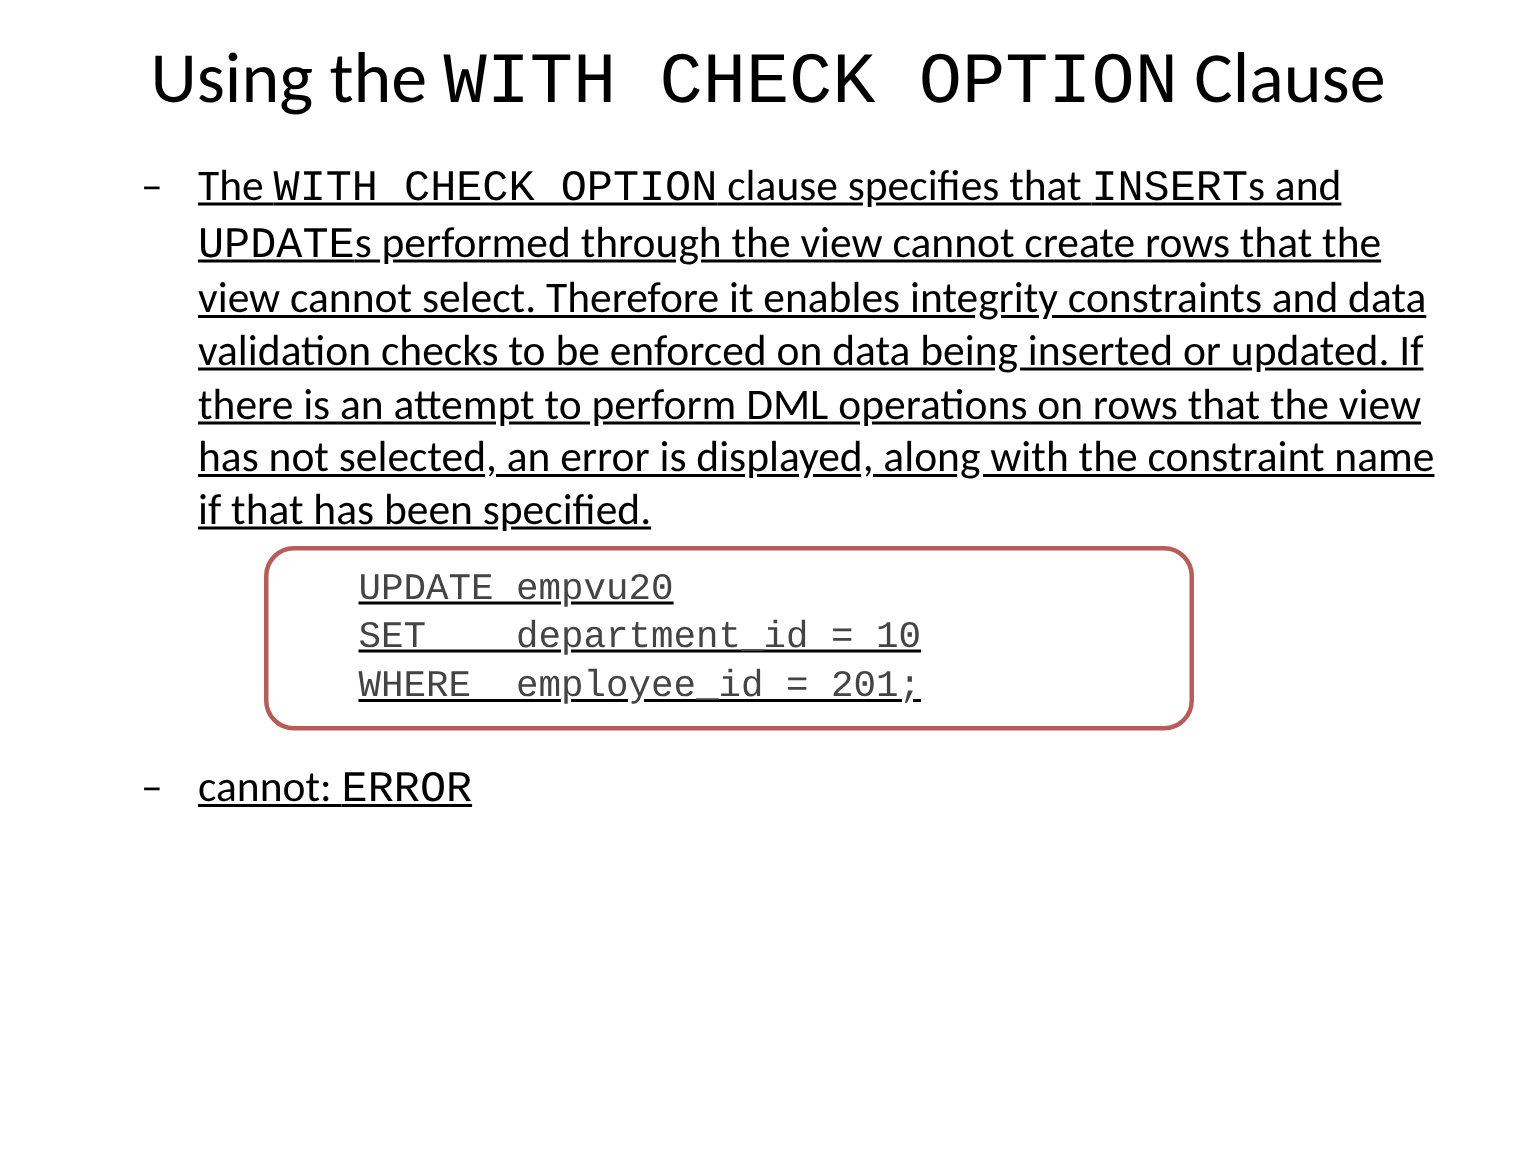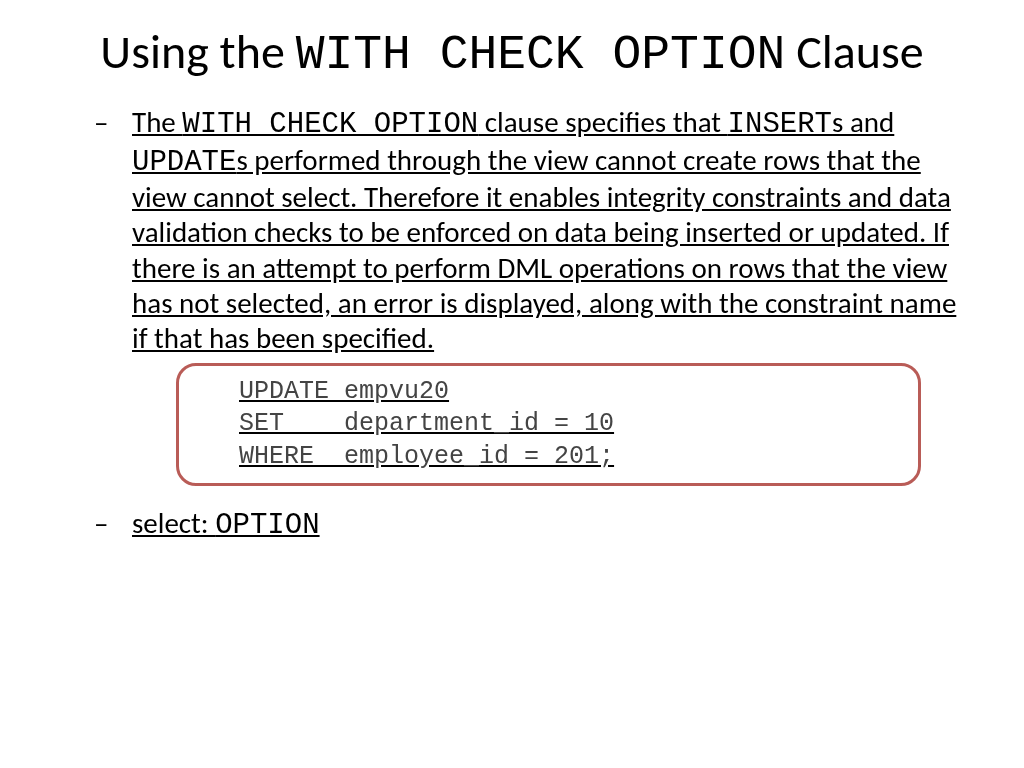--- a/index.html
+++ b/index.html
@@ -4,21 +4,21 @@
 <style>
   * { margin: 0; padding: 0; box-sizing: border-box; }
   html, body { width: 1024px; height: 768px; background: #ffffff; font-family: Calibri, "Segoe UI", Arial, sans-serif; color: #000; }
   .slide { width: 1024px; height: 768px; position: relative; padding: 24px 60px 40px 60px; }
   .title { text-align: center; font-size: 48px; line-height: 1.15; margin-bottom: 22px; font-weight: 400; }
   .title .mono { font-family: "Courier New", Courier, monospace; font-size: 48px; }
   .bullets { list-style: none; padding-left: 72px; }
   .bullets > li { position: relative; font-size: 29px; line-height: 1.22; margin-bottom: 8px; text-decoration: underline; }
   .bullets > li::before { content: "–"; position: absolute; left: -38px; top: 0; font-size: 29px; }
   .mono-inline { font-family: "Courier New", Courier, monospace; }
-  .code-container { position: relative; margin: 6px 0 20px 44px; width: 745px; }
+  .code-container { position: relative; margin: 6px 0 20px 44px; width: 620px; }
   .code-box { border: 3px solid #b95c57; border-radius: 20px; padding: 10px 18px 10px 60px; font-family: "Courier New", Courier, monospace; font-size: 25px; line-height: 1.3; white-space: pre; color: #444; }
 </style>
 </head>
 <body>
 
 <div class="slide">
 
   <h1 class="title">
     <span>Using the </span><span class="mono">WITH CHECK OPTION</span><span> Clause</span>
   </h1>
@@ -27,17 +27,17 @@
     <li>
       <span>The </span><span class="mono-inline">WITH CHECK OPTION</span><span> clause specifies that </span><span class="mono-inline">INSERT</span><span>s and </span><span class="mono-inline">UPDATE</span><span>s performed through the view cannot create rows that the view cannot select. Therefore it enables integrity constraints and data validation checks to be enforced on data being inserted or updated. If there is an attempt to perform DML operations on rows that the view has not selected, an error is displayed, along with the constraint name if that has been specified.</span>
 
       <div class="code-container">
         <div class="code-box">UPDATE empvu20
 SET    department_id = 10
 WHERE  employee_id = 201;</div>
       </div>
     </li>
     <li>
-      <span>select: </span><span class="mono-inline">OPTION</span>
+      <span>cannot: </span><span class="mono-inline">ERROR</span>
     </li>
   </ul>
 
 </div>
 
 </body></html>

